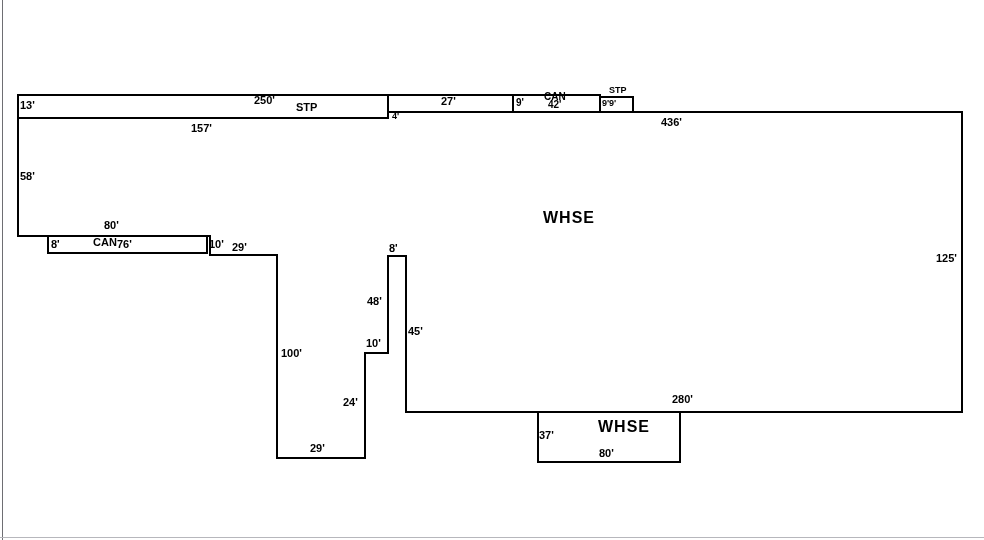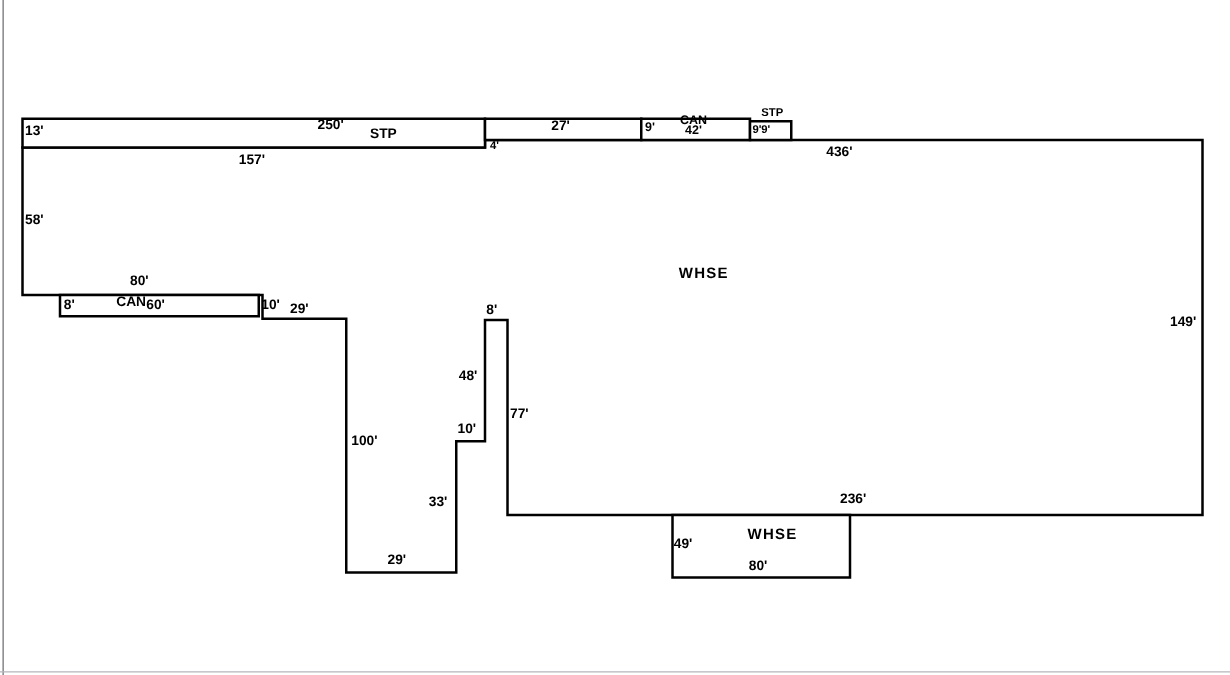--- a/index.html
+++ b/index.html
@@ -9,21 +9,21 @@
   }
   #plan-svg { position:absolute; left:0; top:0; }
   .frame-left   { position:absolute; left:2px; top:0; width:1px; height:540px; background:#6e6e73; }
   .frame-bottom { position:absolute; left:0; top:537px; width:984px; height:1px; background:#b7b7bc; }
   .lbl {
     position:absolute; font-weight:bold; font-size:11px; line-height:11px;
     color:#000; white-space:nowrap; letter-spacing:0;
   }
   .sm  { font-size:9px;  line-height:9px; }
   .md  { font-size:10px; line-height:10px; }
-  .big { font-size:12px; line-height:12px; letter-spacing:1px; }
+  .big { font-size:16px; line-height:12px; letter-spacing:1px; }
 </style>
 </head>
 <body>
 
 <div id="canvas">
 
   <div class="frame-left"></div>
   <div class="frame-bottom"></div>
 
   <svg id="plan-svg" width="984" height="540" viewBox="0 0 984 540">
@@ -54,35 +54,35 @@
   <div class="lbl md" style="left:544px;top:92px">CAN</div>
   <div class="lbl md" style="left:548px;top:100px">42'</div>
 
   <div class="lbl sm" style="left:609px;top:86px">STP</div>
   <div class="lbl sm" style="left:602px;top:99px">9'</div>
   <div class="lbl sm" style="left:609px;top:99px">9'</div>
 
   <div class="lbl" style="left:661px;top:117px">436'</div>
   <div class="lbl" style="left:20px;top:171px">58'</div>
   <div class="lbl big" style="left:543px;top:212px">WHSE</div>
-  <div class="lbl" style="left:936px;top:253px">149'</div>
-  <div class="lbl" style="left:672px;top:394px">236'</div>
+  <div class="lbl" style="left:936px;top:253px">125'</div>
+  <div class="lbl" style="left:672px;top:394px">280'</div>
 
   <div class="lbl" style="left:104px;top:220px">80'</div>
   <div class="lbl" style="left:51px;top:239px">8'</div>
   <div class="lbl" style="left:93px;top:237px">CAN</div>
-  <div class="lbl" style="left:117px;top:239px">60'</div>
+  <div class="lbl" style="left:117px;top:239px">76'</div>
   <div class="lbl" style="left:209px;top:239px">10'</div>
   <div class="lbl" style="left:232px;top:242px">29'</div>
 
   <div class="lbl" style="left:389px;top:243px">8'</div>
   <div class="lbl" style="left:367px;top:296px">48'</div>
-  <div class="lbl" style="left:408px;top:326px">77'</div>
+  <div class="lbl" style="left:408px;top:326px">45'</div>
   <div class="lbl" style="left:366px;top:338px">10'</div>
   <div class="lbl" style="left:281px;top:348px">100'</div>
-  <div class="lbl" style="left:343px;top:397px">33'</div>
+  <div class="lbl" style="left:343px;top:397px">24'</div>
   <div class="lbl" style="left:310px;top:443px">29'</div>
 
-  <div class="lbl" style="left:539px;top:430px">49'</div>
+  <div class="lbl" style="left:539px;top:430px">37'</div>
   <div class="lbl big" style="left:598px;top:421px">WHSE</div>
   <div class="lbl" style="left:599px;top:448px">80'</div>
 
 </div>
 
 </body></html>

